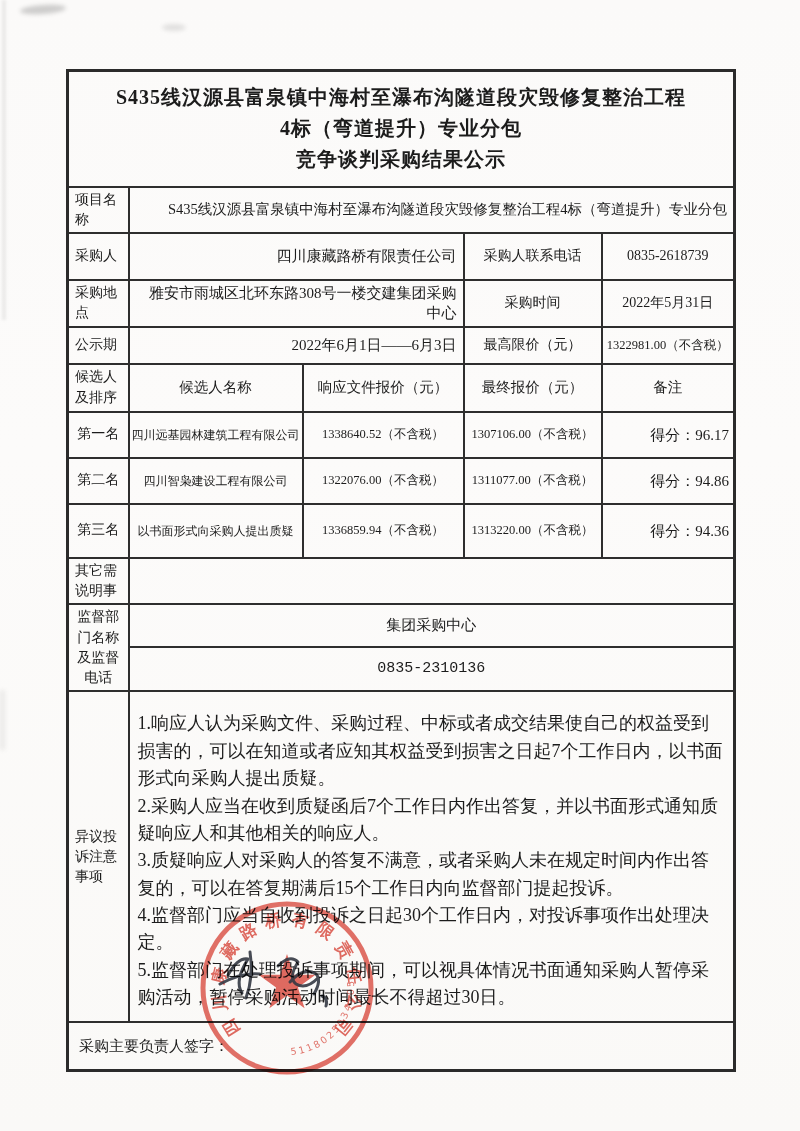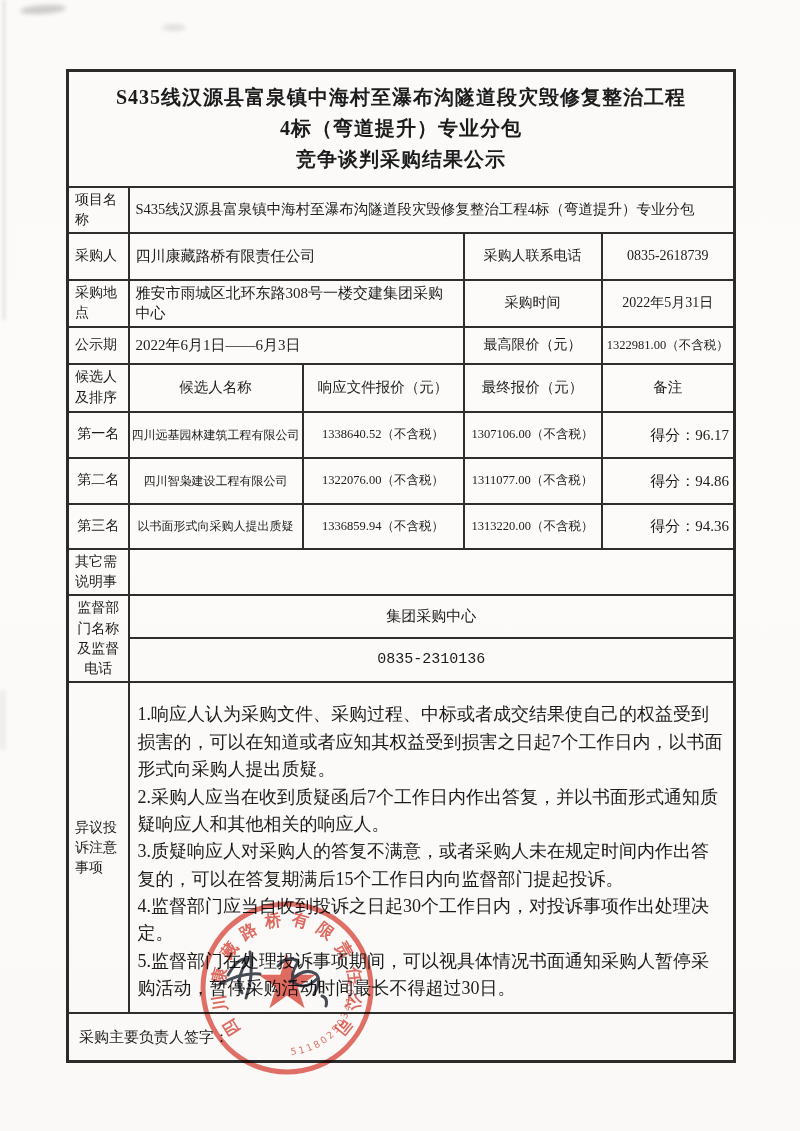--- a/index.html
+++ b/index.html
@@ -24,33 +24,33 @@
   }
   td{border:2px solid #2e2e2e;vertical-align:middle;padding:2px 4px;
      font-size:14px;line-height:1.35;overflow:hidden;}
   tr.r-title{height:116px;}
   tr.r-project{height:40px;}
   tr.r-purchaser{height:47px;}
   tr.r-location{height:43px;}
   tr.r-publicity{height:37px;}
   tr.r-chead{height:48px;}
   tr.r-cand{height:46px;}
-  tr.r-cand3{height:45px;}
+  tr.r-cand3{height:54px;}
   tr.r-other{height:39px;}
   tr.r-sup1{height:34px;}
   tr.r-sup2{height:36px;font-family:Liberation Mono, monospace;}
   tr.r-objection{height:302px;}
   tr.r-sign{height:48px;}
 
   td.title-cell{text-align:center;padding:6px 10px;margin-top:24px;}
   .title-line{font-weight:bold;font-size:20px;line-height:31px;letter-spacing:1px;}
 
   td.lab{text-align:left;padding:2px 6px;font-size:14px;line-height:1.45;}
   td.lab.center{text-align:center;}
-  td.val-left{text-align:left;padding:2px 6px;font-size:15px;}
+  td.val-left{text-align:right;padding:2px 6px;font-size:15px;}
   td.val-center{text-align:center;}
   td.small-num{font-size:12.5px;text-align:center;letter-spacing:0;margin-left:23px;}
   td.head-c{text-align:center;font-size:14.5px;}
   td.rank{text-align:center;font-size:14px;}
   td.cname{text-align:center;font-size:12px;padding:0 2px;}
   td.price{text-align:center;font-size:12.5px;padding:2px 2px;}
   td.remark{text-align:right;font-size:15px;}
   td.sup-val{text-align:center;font-size:15px;margin-top:8px;}
   td.objection-cell{
     text-align:left;font-size:18px;line-height:1.52;

